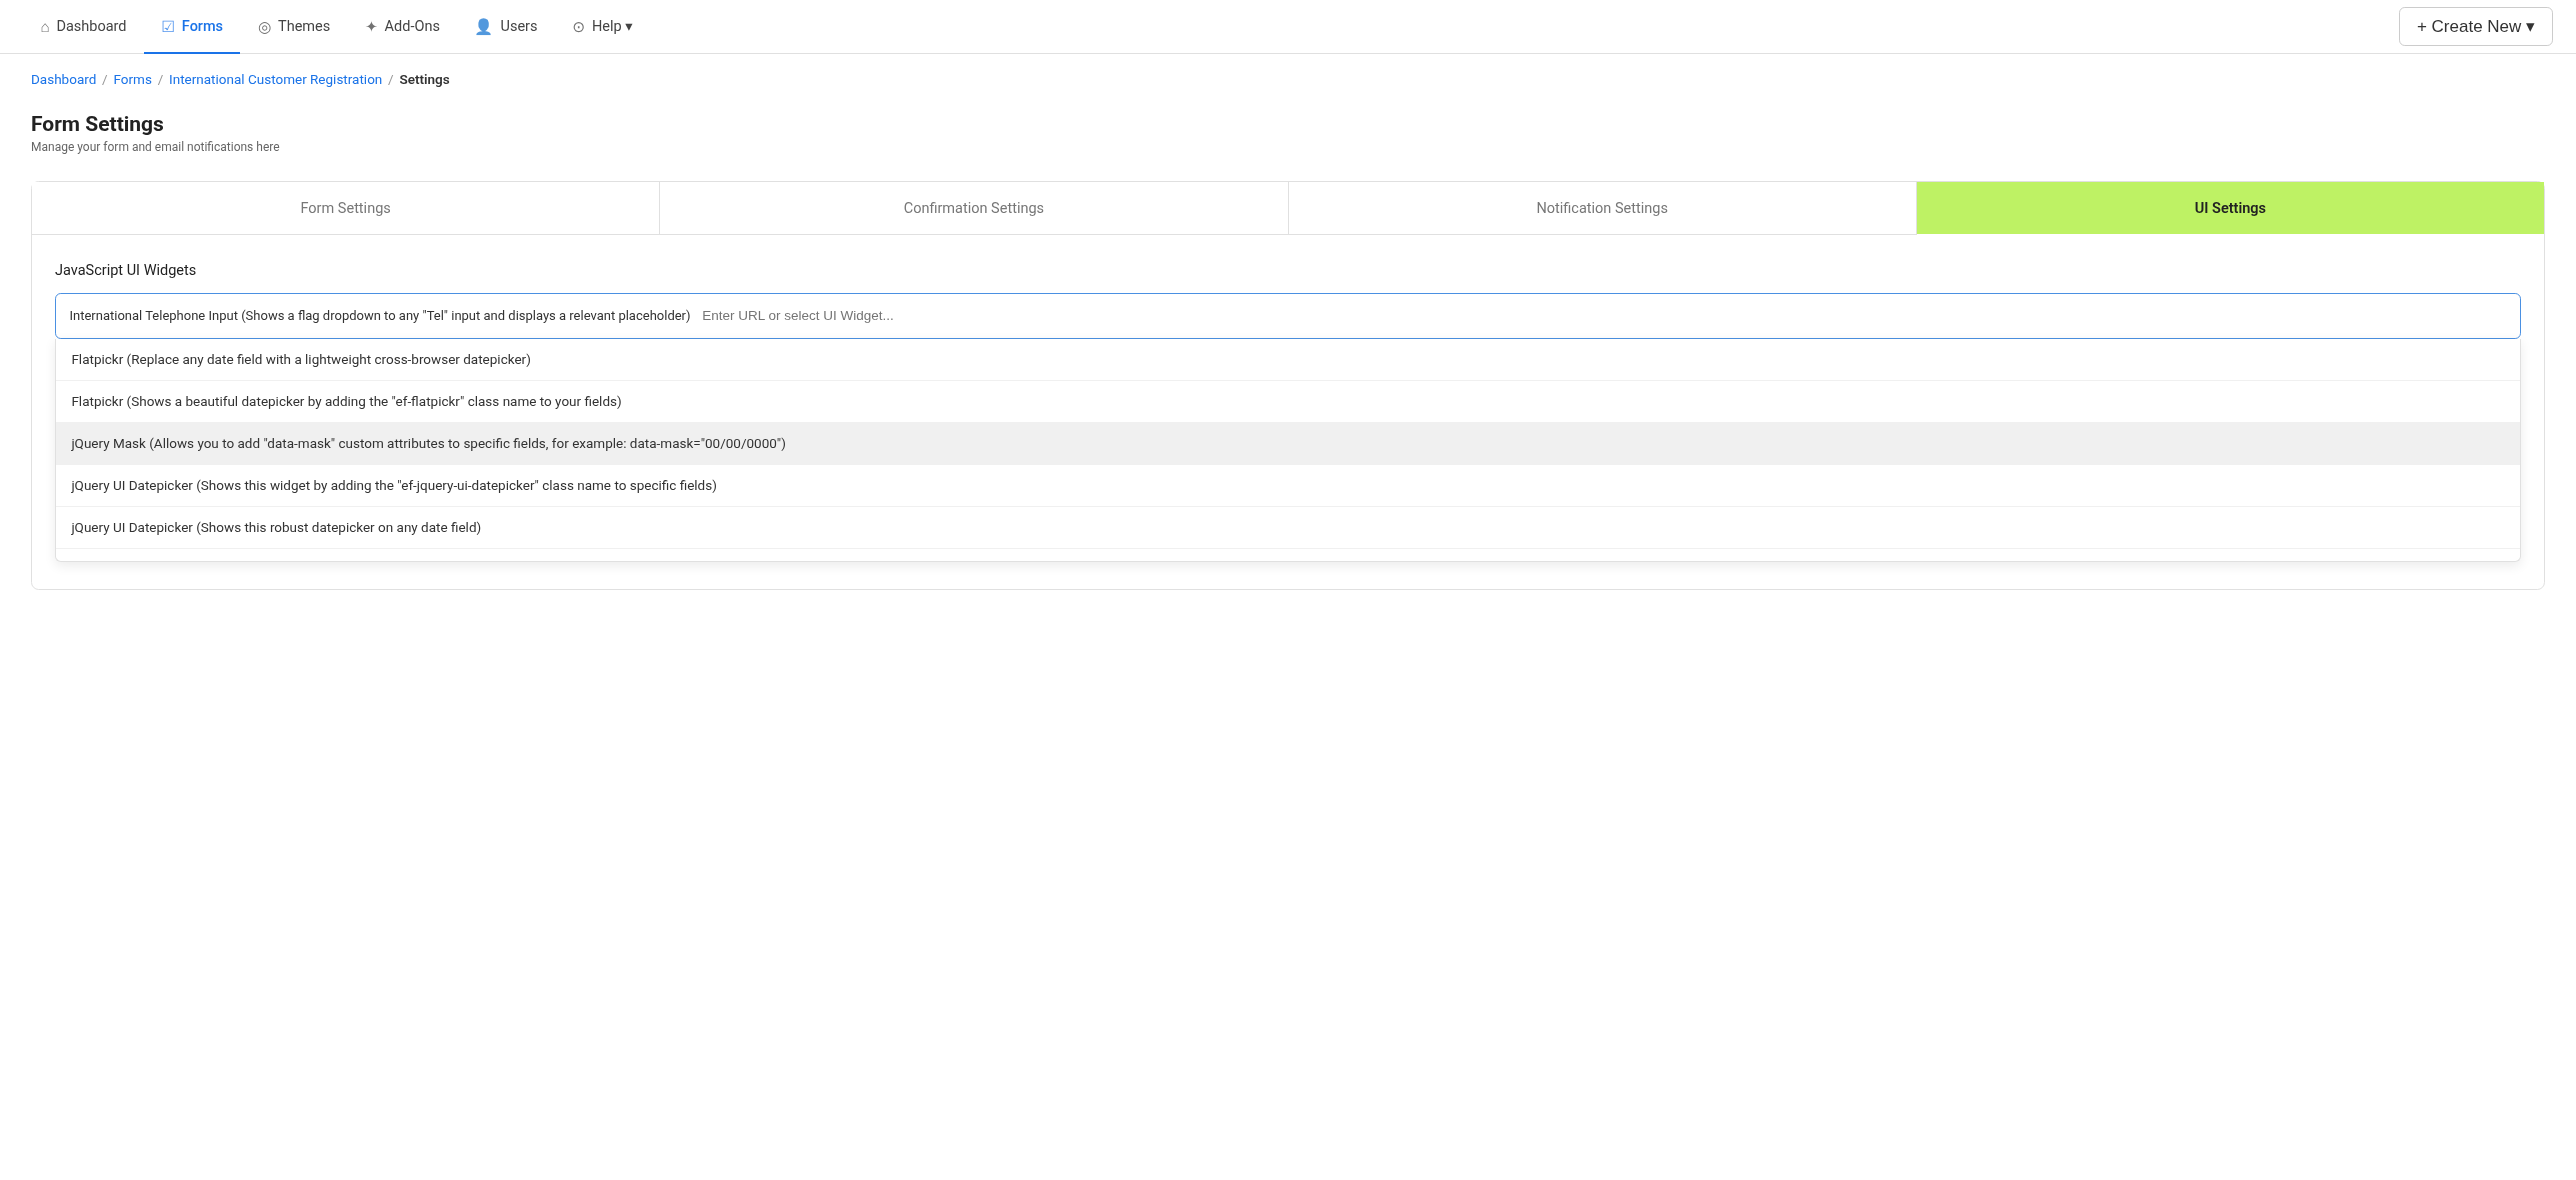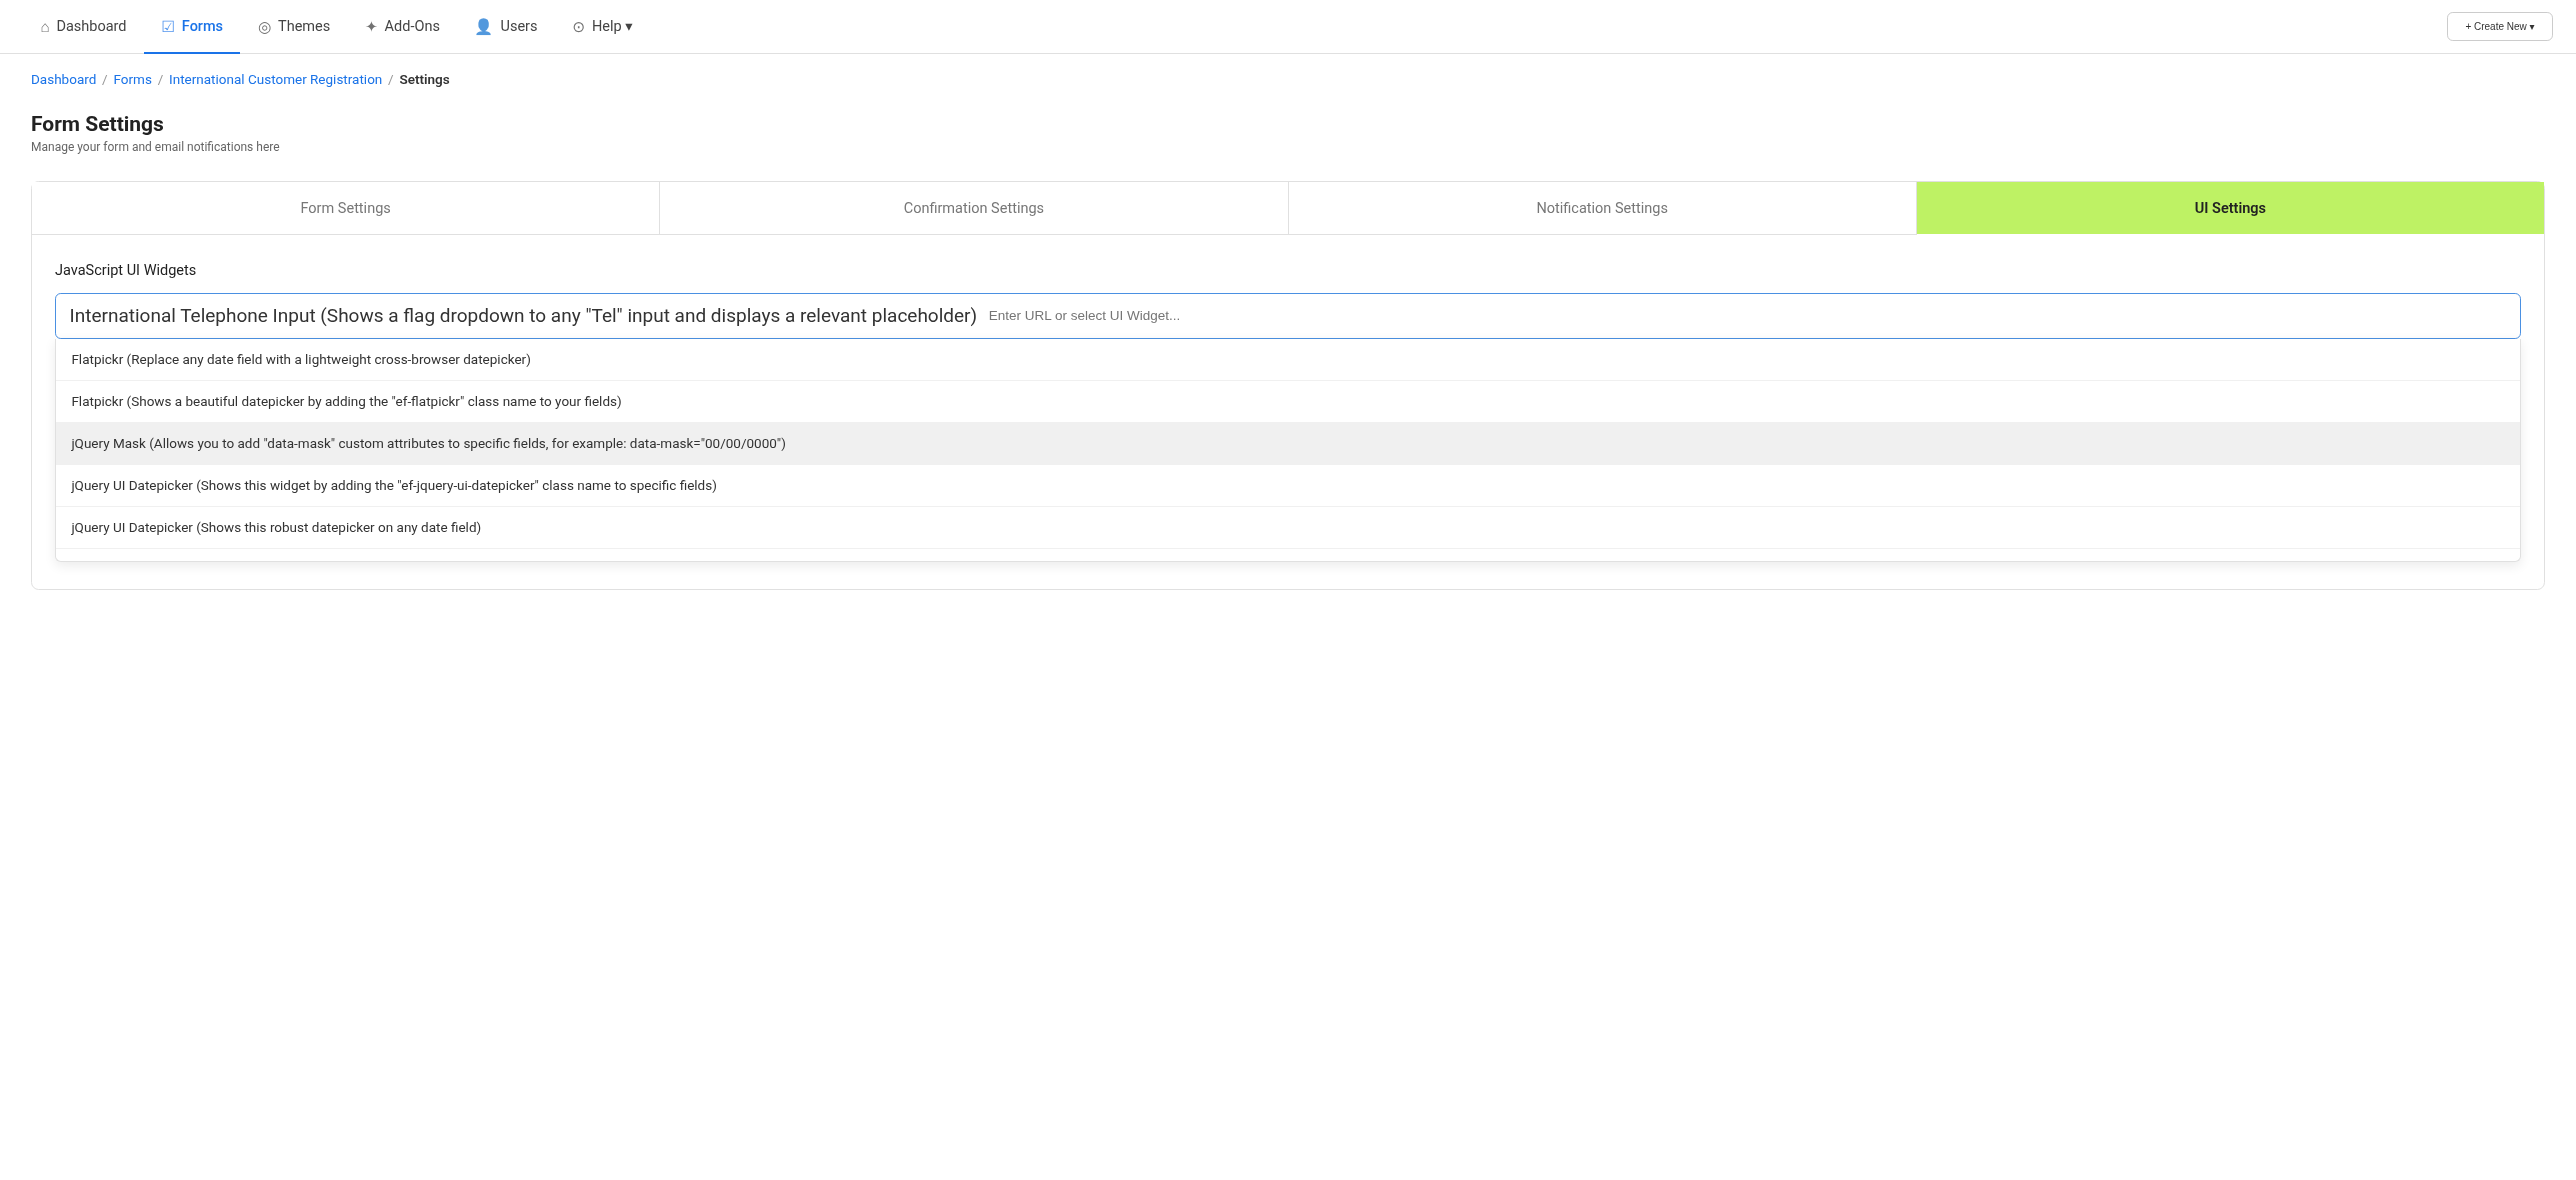--- a/index.html
+++ b/index.html
@@ -55,21 +55,21 @@
       font-size: 15.4px;
       opacity: 0.75;
     }
     .create-new-btn {
       display: flex;
       align-items: center;
       gap: 5.8px;
       border: 1px solid #ccc;
       border-radius: 5.8px;
       padding: 7.7px 17.4px;
-      font-size: 10px;
+      font-size: 17px;
       cursor: pointer;
       background: #fff;
       color: #333;
       font-weight: 500;
     }
 
     
     .breadcrumb {
       display: flex;
       align-items: center;
@@ -156,21 +156,21 @@
       border: 1.9px solid #4a90e2;
       border-radius: 5.8px;
       padding: 0 13.5px;
       min-height: 46px;
       background: #fff;
       position: relative;
     }
     .widget-tag {
       background: #fff;
       color: #333;
-      font-size: 19px;
+      font-size: 13px;
       white-space: nowrap;
       padding: 5.8px 0;
       flex-shrink: 0;
     }
     .widget-url-input {
       flex: 1;
       border: none;
       outline: none;
       font-size: 13.5px;
       color: #15803d;

